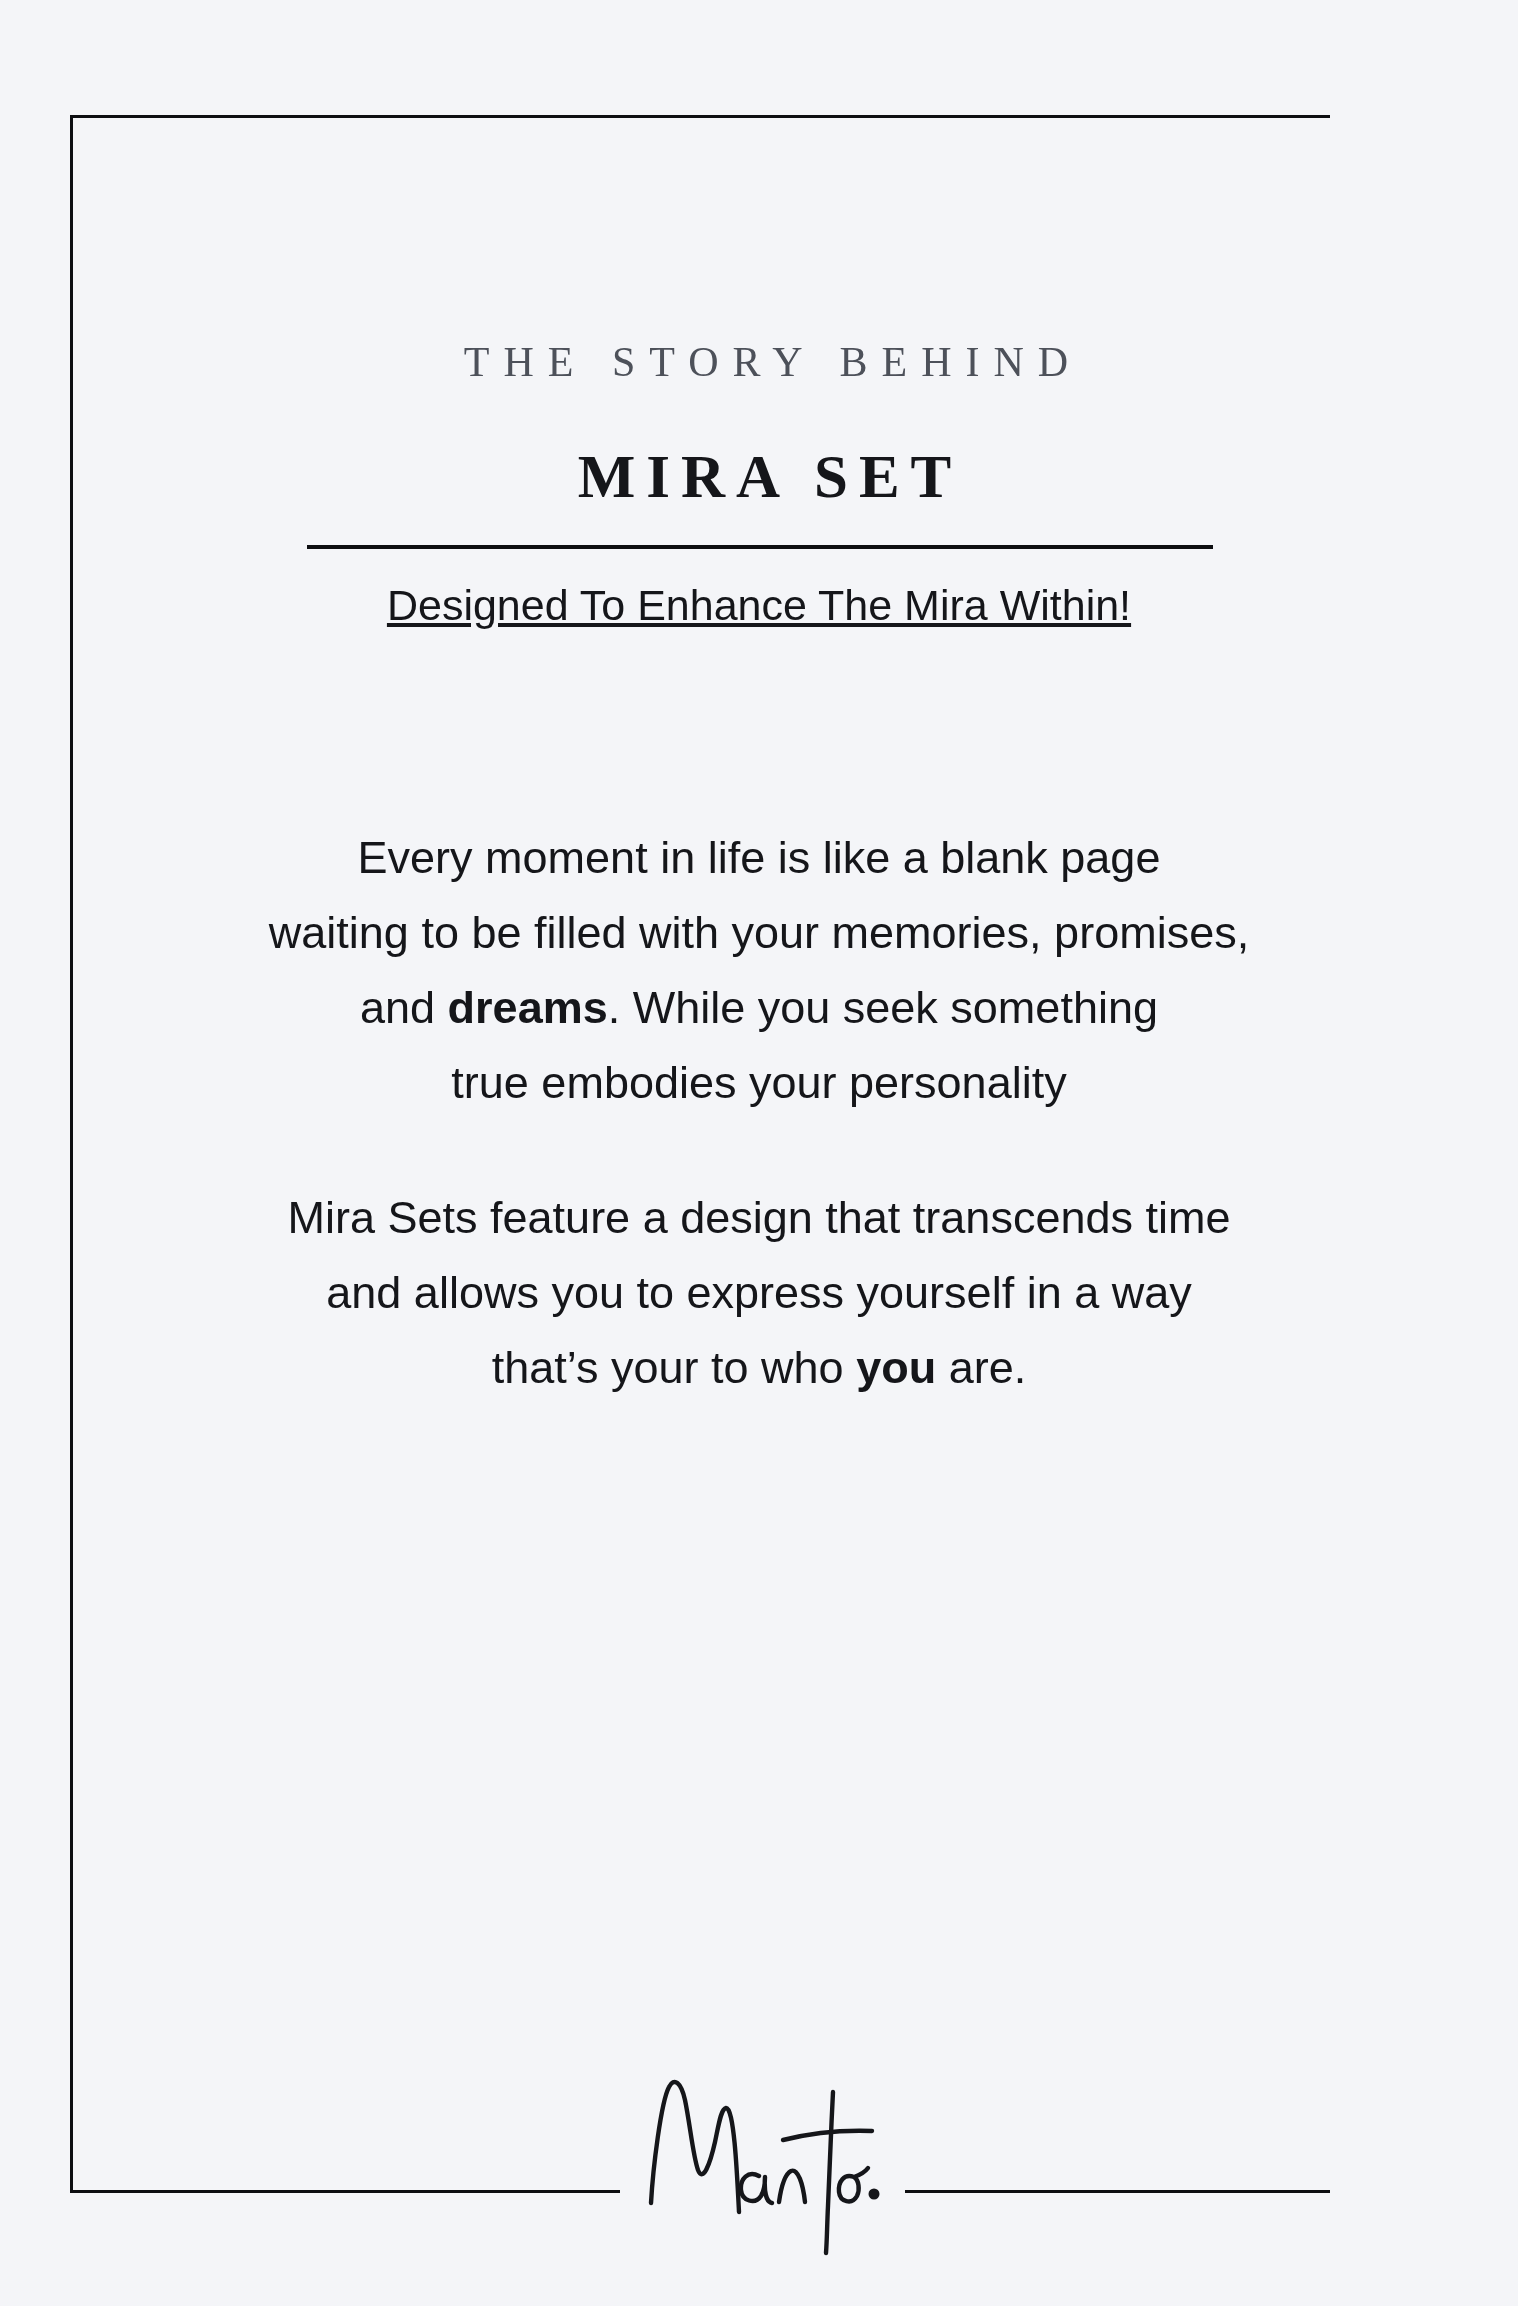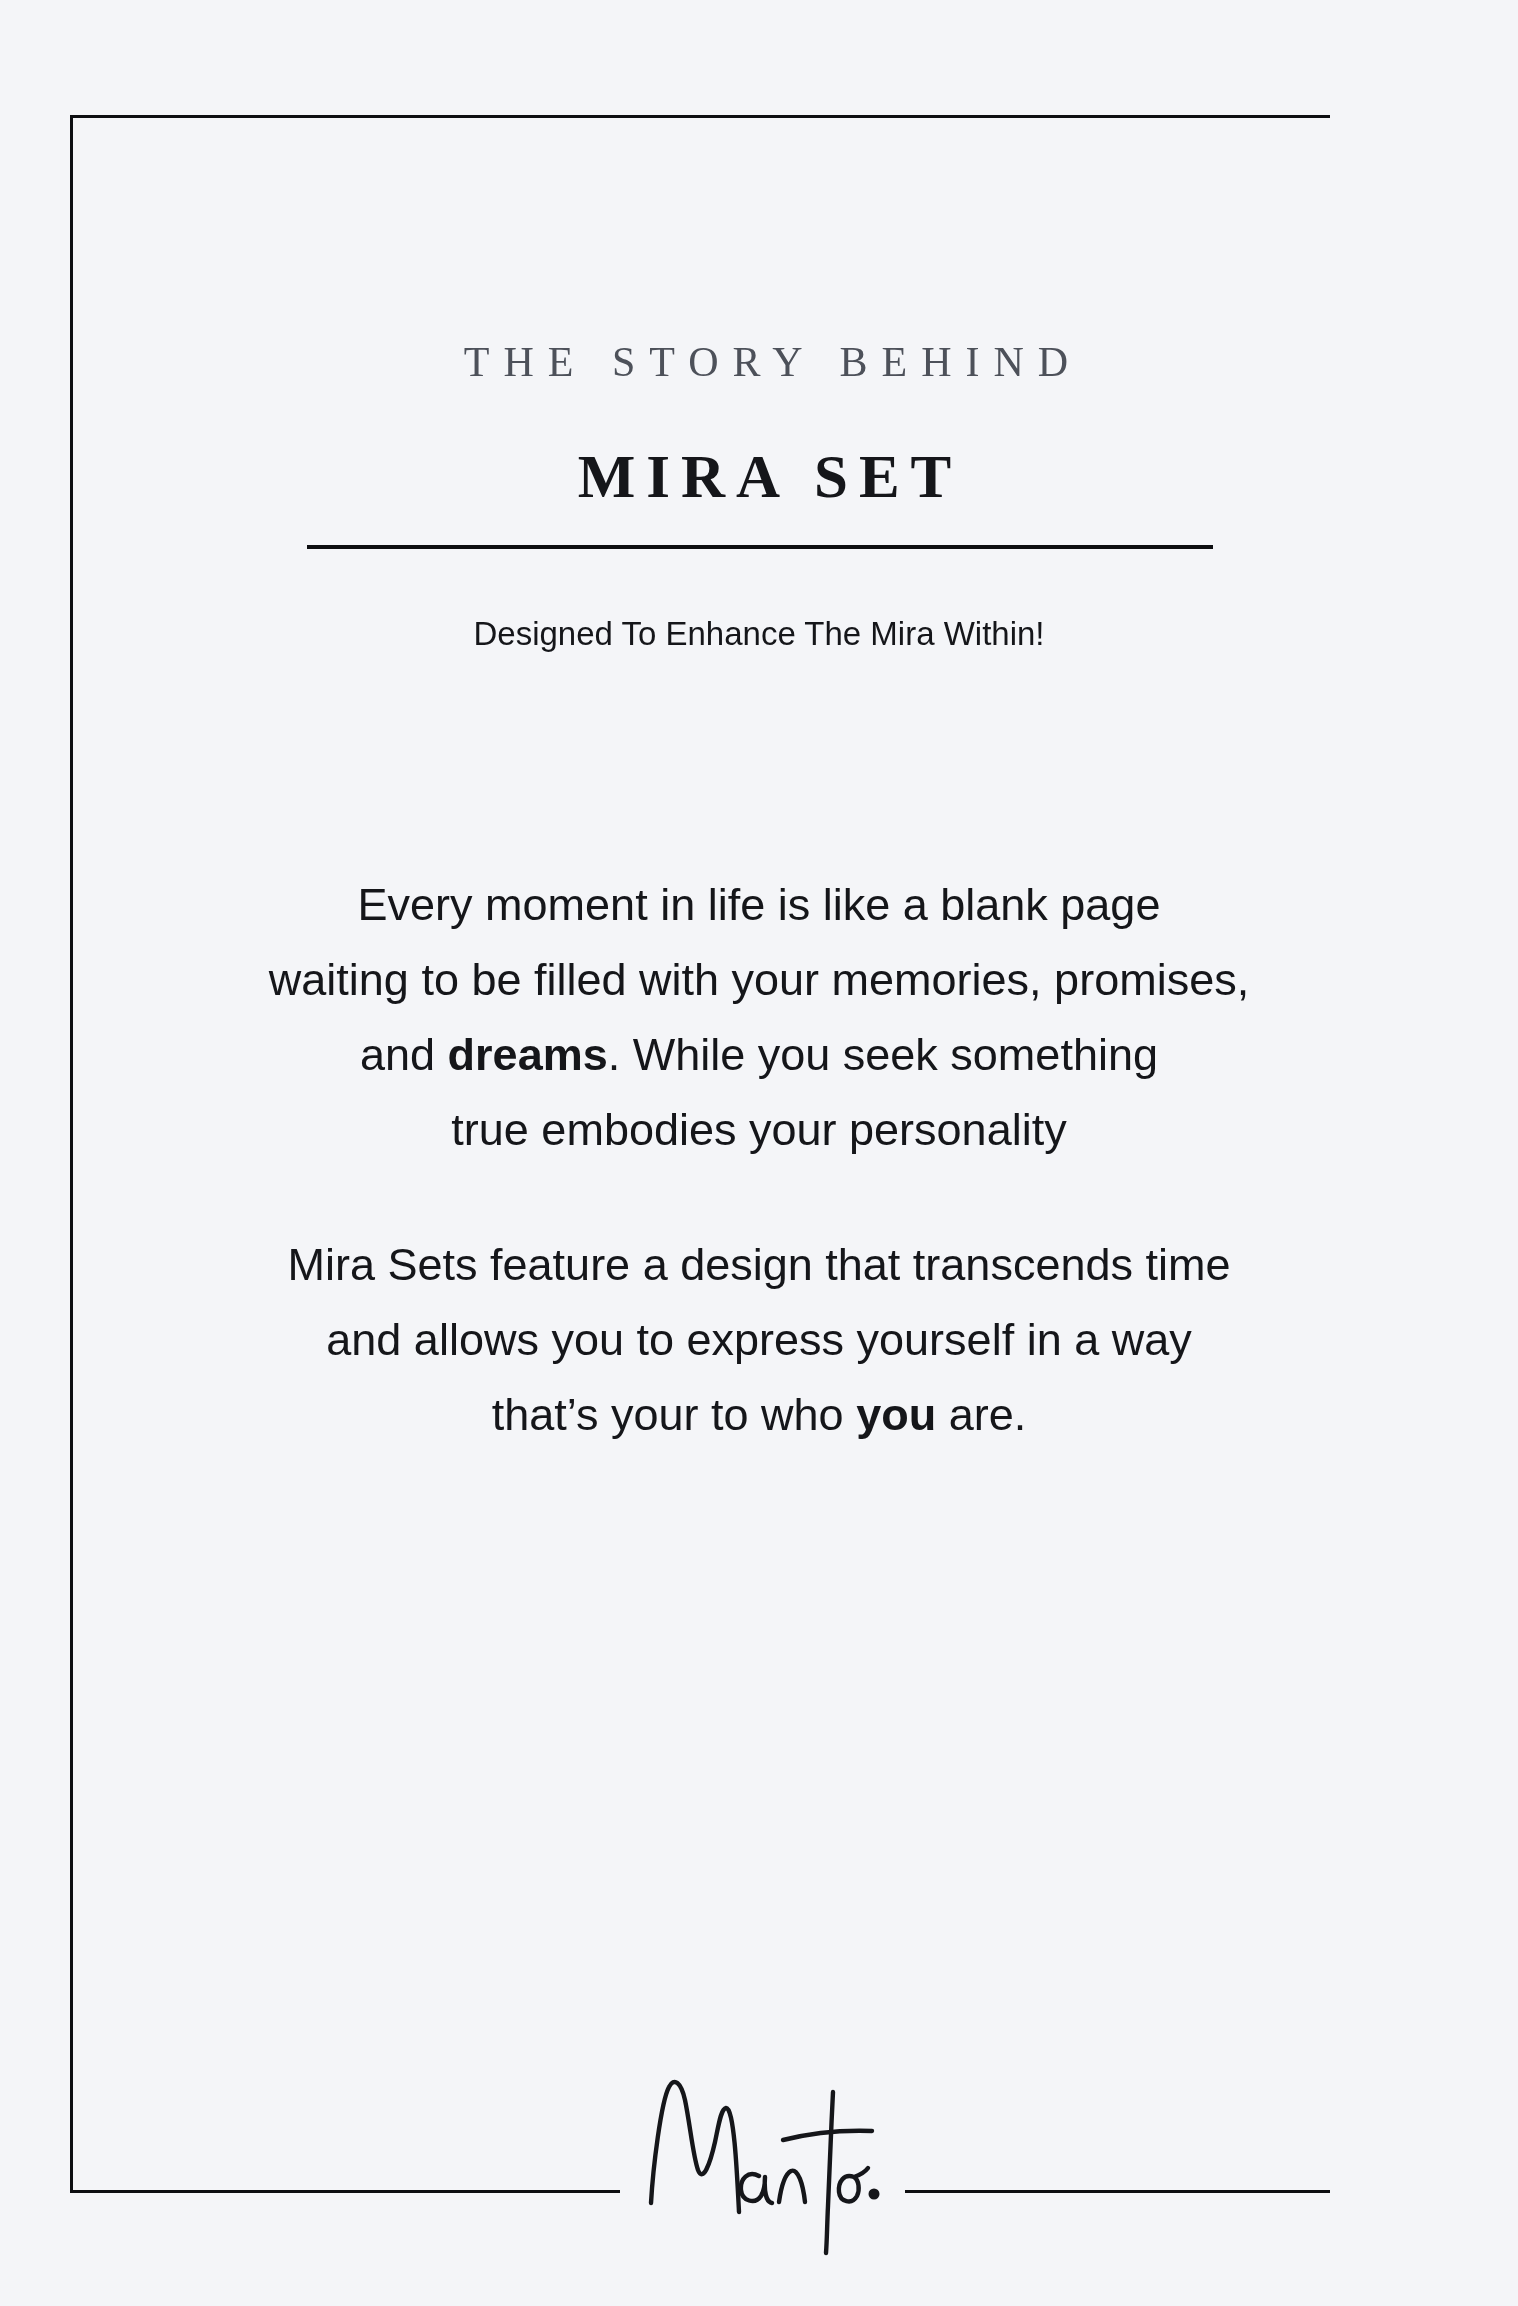--- a/index.html
+++ b/index.html
@@ -47,27 +47,28 @@
     padding-left:11px;
     color:var(--ink);
   }
   .divider{
     position:absolute;
     left:307px;top:545px;
     width:906px;height:4px;
     background:var(--line);
   }
   .tagline{
-    top:616px;
-    font-size:33px;line-height:1.1;
+    top:582px;
+    font-size:43px;line-height:1.1;
     font-weight:400;
     color:var(--ink);
+    text-decoration:underline;
   }
   .story{
-    top:867px;
+    top:820px;
     font-size:45px;
     font-weight:400;
     color:var(--ink);
   }
   .story .para + .para{margin-top:60px;}
   .story .line{line-height:75px;}
   .story .b{font-weight:700;}
 
   .signature{
     position:absolute;

